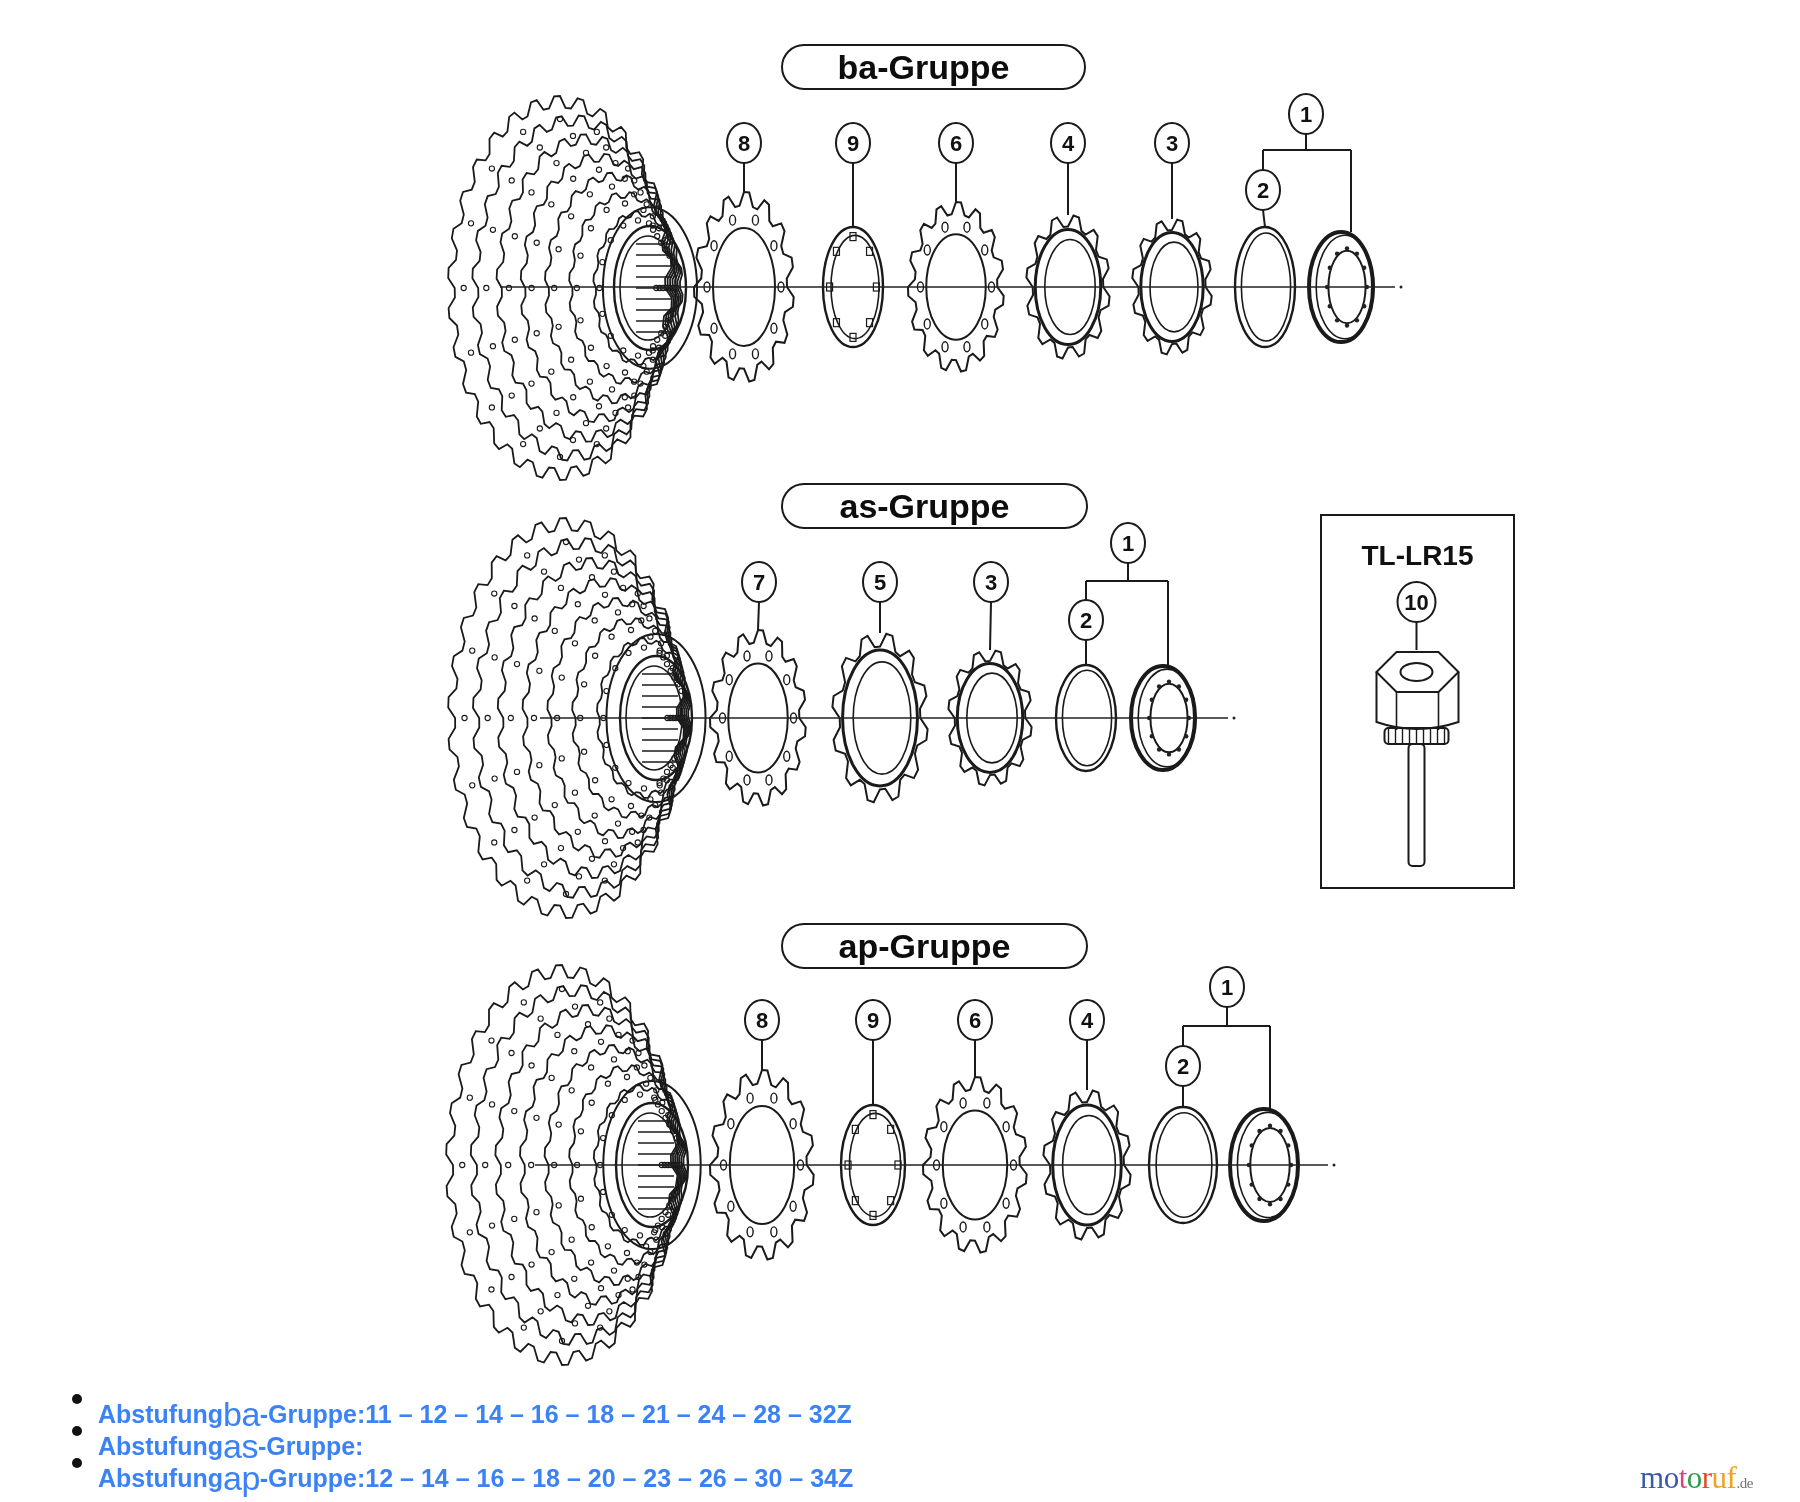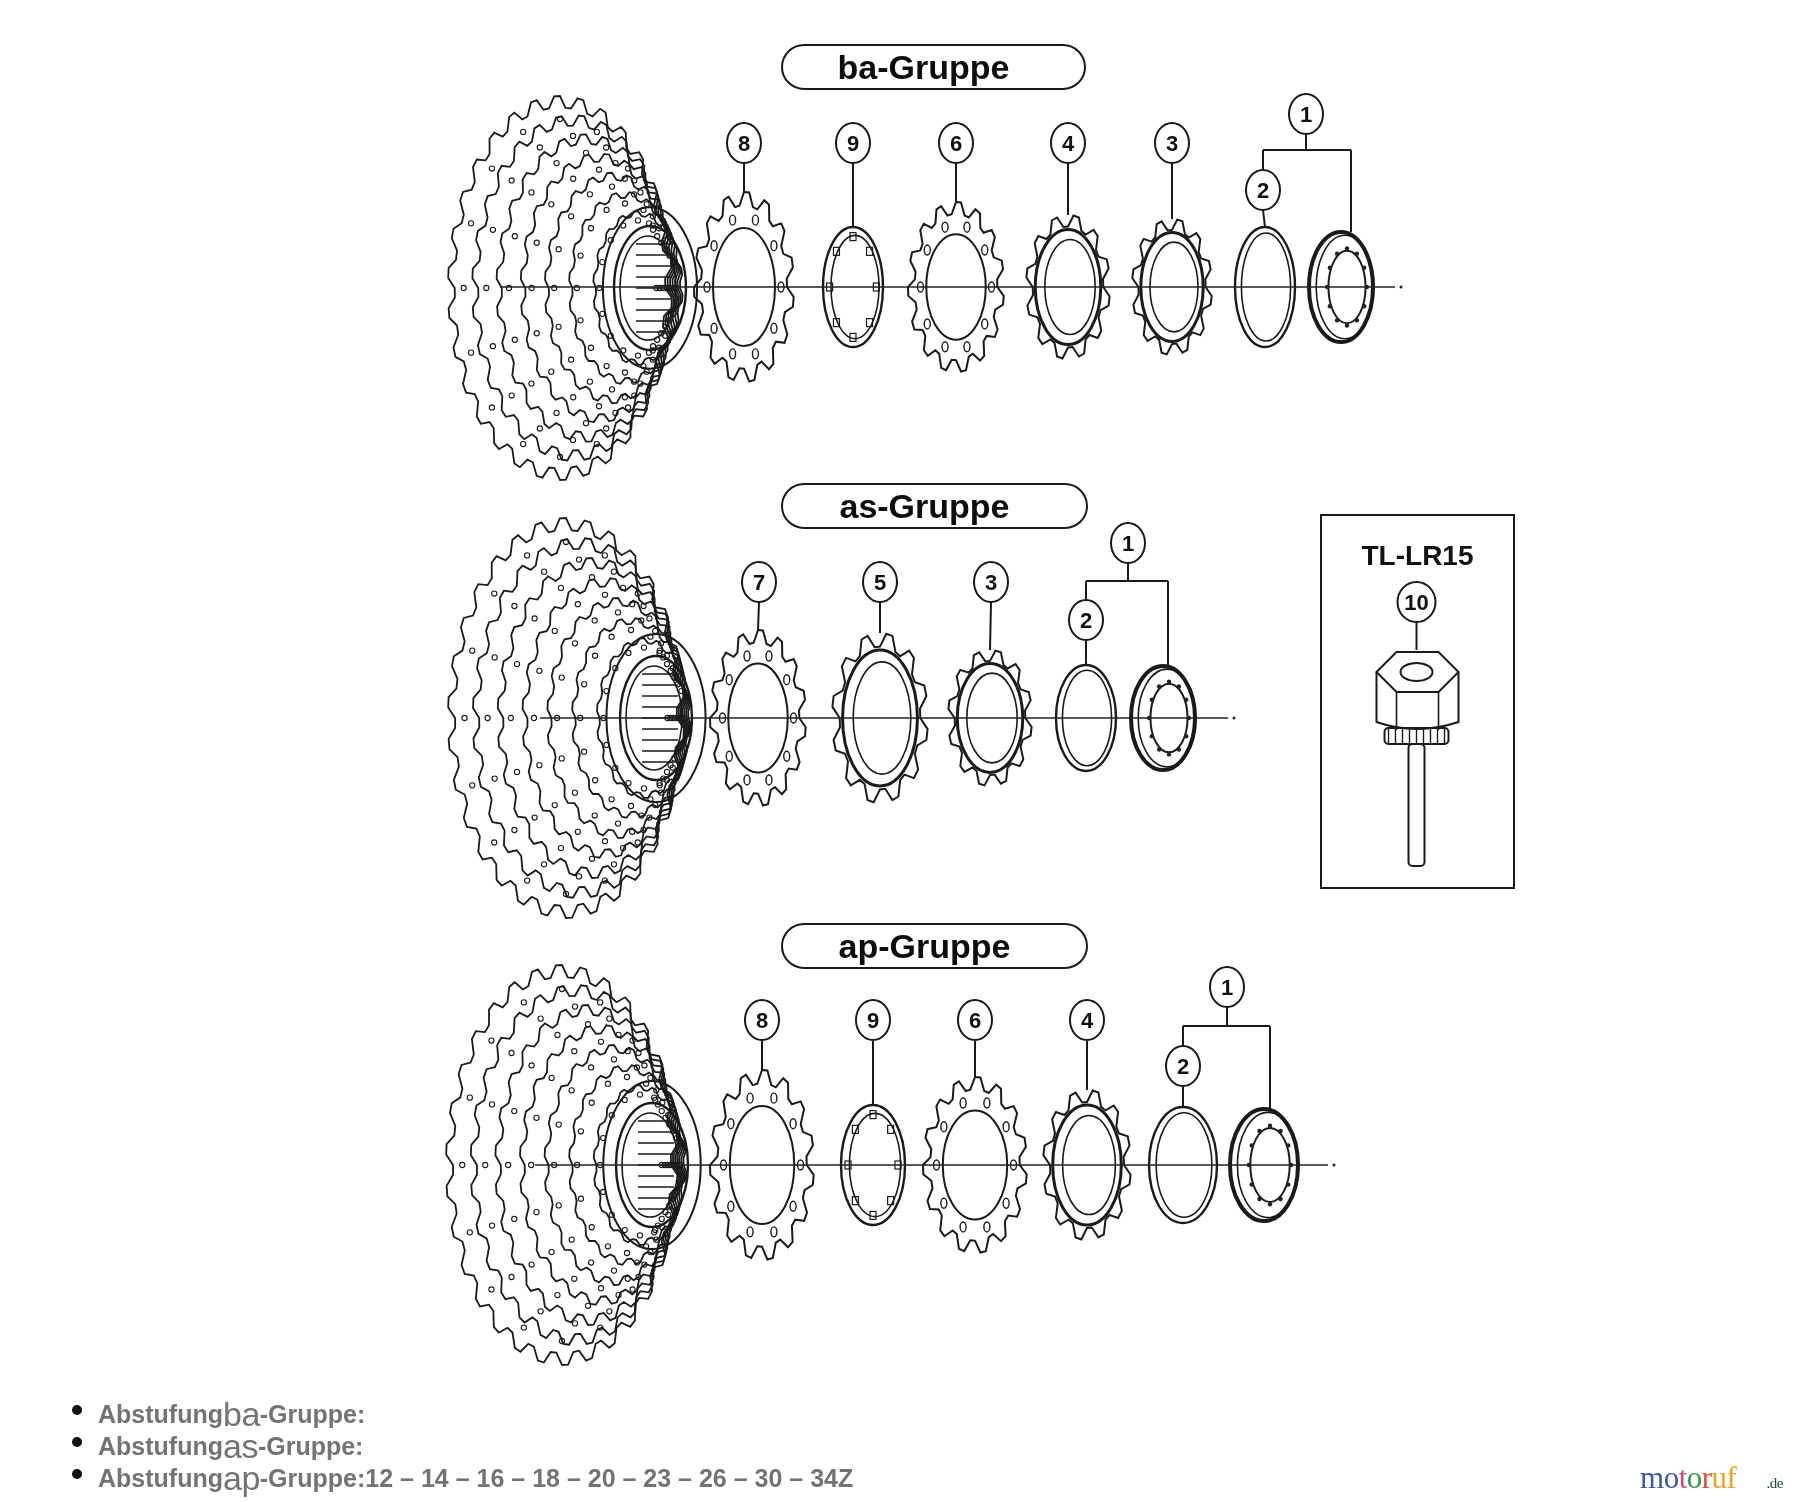--- a/index.html
+++ b/index.html
@@ -3,25 +3,25 @@
 <meta charset="utf-8">
 <style>
   html, body { margin:0; padding:0; background:#ffffff; }
   body { width:1800px; height:1502px; position:relative; overflow:hidden; font-family:"Liberation Sans", sans-serif; color:#111; }
   #canvas { position:absolute; left:0; top:0; width:1800px; height:1502px; }
   .pill-text { font-family:"Liberation Sans", sans-serif; font-weight:bold; font-size:34px; fill:#0d0d0d; }
   .callout-text { font-family:"Liberation Sans", sans-serif; font-weight:bold; font-size:22px; fill:#111; }
   .tool-title { font-family:"Liberation Sans", sans-serif; font-weight:bold; font-size:28px; fill:#111; }
   .stroke { stroke:#1a1a1a; fill:none; }
   .legend { position:absolute; left:70px; top:1398px; }
-  .legend-line { display:flex; align-items:center; height:32px; font-weight:bold; font-size:25px; line-height:32px; white-space:nowrap; color:#737373; }
+  .legend-line { display:flex; align-items:flex-start; height:32px; font-weight:bold; font-size:25px; line-height:32px; white-space:nowrap; color:#3b82f6; }
   .legend-bullet { display:inline-block; width:10px; height:10px; border-radius:50%; background:#111; margin-right:16px; margin-left:2px; transform:translateY(-4px); }
   .legend-code { font-weight:normal; font-size:34px; letter-spacing:-0.5px; }
   .watermark { position:absolute; left:1640px; top:1460px; font-family:"Liberation Serif", serif; font-size:31px; letter-spacing:-0.5px; }
-  .watermark .de { font-size:15px; color:#14532d;margin-left:30px; }
+  .watermark .de { font-size:15px; color:#737373; }
 </style>
 </head>
 <body>
 
 <svg id="canvas" xmlns="http://www.w3.org/2000/svg" width="1800" height="1502" viewBox="0 0 1800 1502">
   <g id="groups-layer">
       <g>
         <rect x="782" y="45" width="303" height="44" rx="22" ry="22" class="stroke" stroke-width="2" fill="#fff"></rect>
         <text x="923.5" y="79" text-anchor="middle" class="pill-text">ba-Gruppe</text>
         <g>
@@ -748,20 +748,21 @@
       </g>
     </g>
 </svg>
 
 <div class="legend">
   <div class="legend-line">
     <span class="legend-bullet"></span>
     <span>Abstufung </span>
     <span class="legend-code">ba</span>
     <span>-Gruppe: </span>
+    <span>11 – 12 – 14 – 16 – 18 – 21 – 24 – 28 – 32Z</span>
   </div>
   <div class="legend-line">
     <span class="legend-bullet"></span>
     <span>Abstufung </span>
     <span class="legend-code">as</span>
     <span>-Gruppe: </span>
   </div>
   <div class="legend-line">
     <span class="legend-bullet"></span>
     <span>Abstufung </span>

